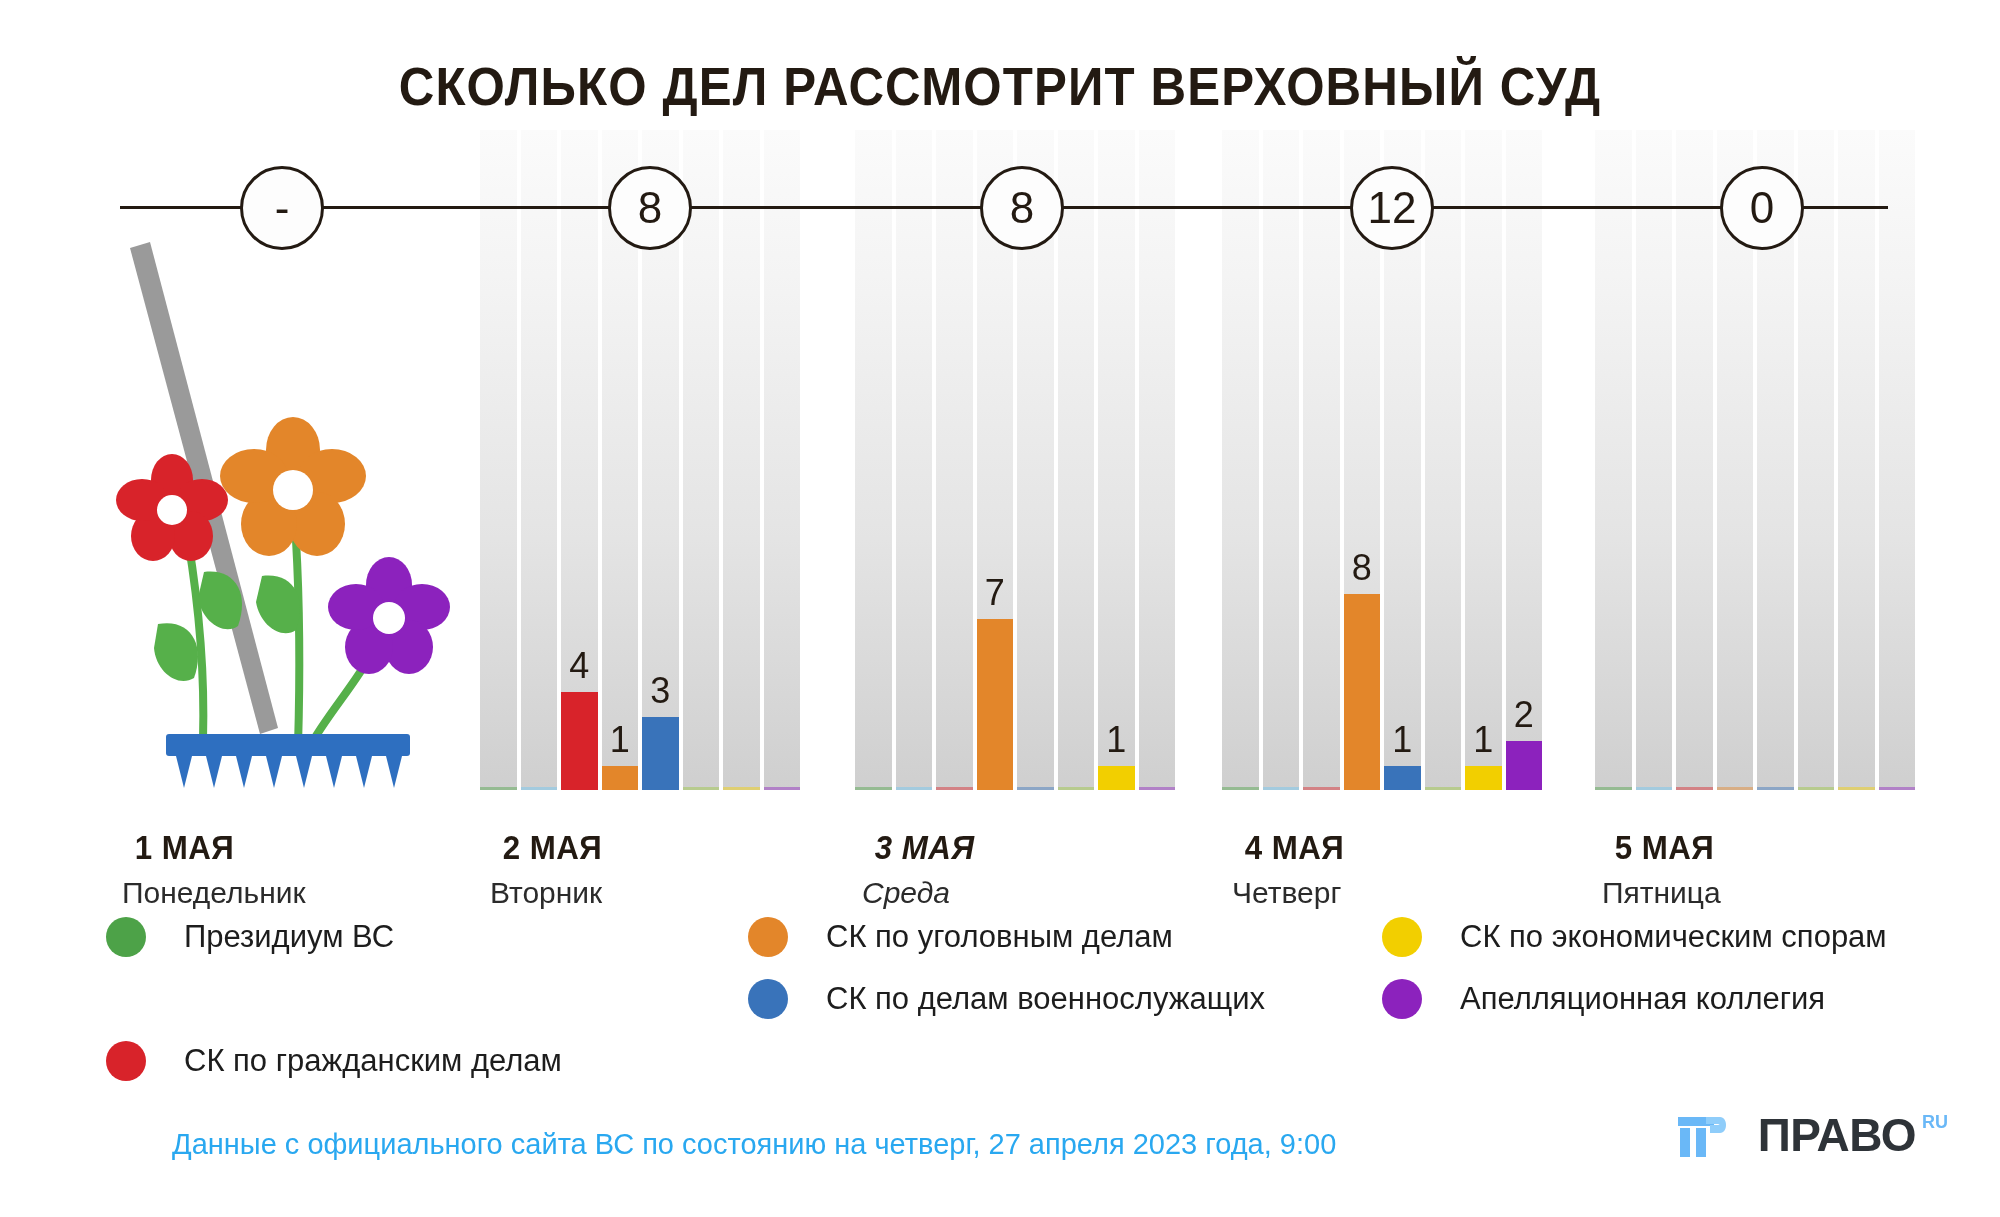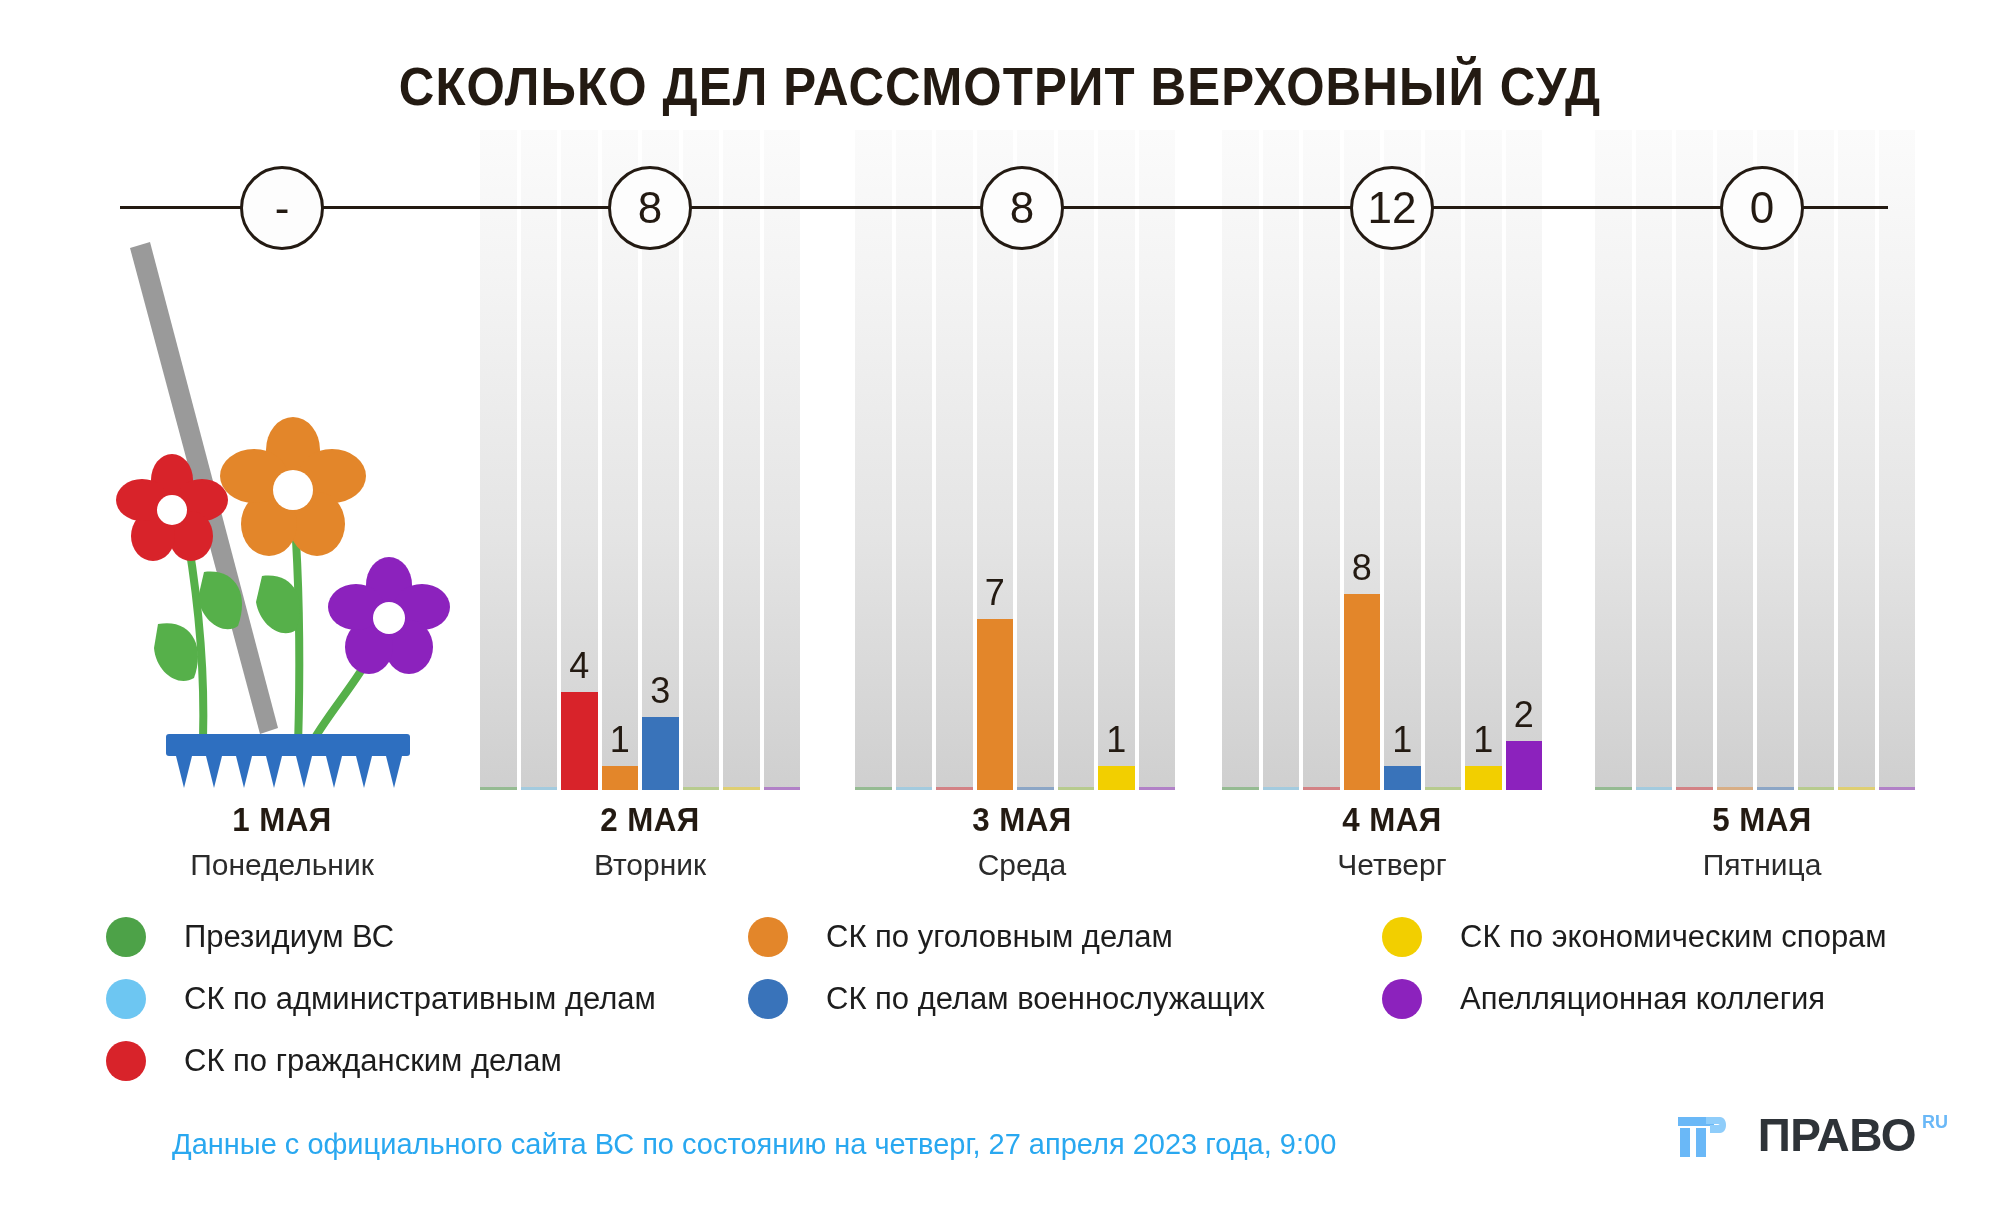--- a/index.html
+++ b/index.html
@@ -112,22 +112,21 @@
     justify-content: center;
     font-size: 44px;
     font-weight: 400;
     color: #231a12;
     box-sizing: border-box;
   }
 
   
   .day-label {
     position: absolute;
-    text-align: center;
-    top: 800px;
+    top: 828px;
   }
   .day-label .d-main {
     font-family: "Liberation Sans Narrow", "Liberation Sans", sans-serif;
     font-size: 34px;
     font-weight: bold;
     letter-spacing: 0.5px;
     color: #231a12;
     transform: scaleX(0.92);
   }
   .day-label .d-sub {
@@ -423,42 +422,38 @@
 
 <div id="day-labels">
     <div class="day-label" style="left: 122px; width: 320px;">
       <div class="d-main">1 МАЯ</div>
       <div class="d-sub">Понедельник</div>
     </div>
     <div class="day-label" style="left: 490px; width: 320px;">
       <div class="d-main">2 МАЯ</div>
       <div class="d-sub">Вторник</div>
     </div>
-    <div class="day-label" style="left: 862px; width: 320px;">
+    <div class="day-label" style="left: 862px; width: 320px; font-style: italic;">
       <div class="d-main">3 МАЯ</div>
       <div class="d-sub">Среда</div>
     </div>
     <div class="day-label" style="left: 1232px; width: 320px;">
       <div class="d-main">4 МАЯ</div>
       <div class="d-sub">Четверг</div>
     </div>
     <div class="day-label" style="left: 1602px; width: 320px;">
       <div class="d-main">5 МАЯ</div>
       <div class="d-sub">Пятница</div>
     </div>
   </div>
 
 <div class="legend" id="legend">
     <div class="legend-item" style="left: 106px; top: 0px;">
       <span class="legend-dot" style="background: rgb(77, 162, 72);"></span>
       <span class="legend-text">Президиум ВС</span>
-    </div>
-    <div class="legend-item" style="left: 106px; top: 62px;">
-      <span class="legend-dot" style="background: rgb(109, 198, 242);"></span>
-      <span class="legend-text">СК по административным делам</span>
     </div>
     <div class="legend-item" style="left: 748px; top: 0px;">
       <span class="legend-dot" style="background: rgb(227, 134, 42);"></span>
       <span class="legend-text">СК по уголовным делам</span>
     </div>
     <div class="legend-item" style="left: 106px; top: 124px;">
       <span class="legend-dot" style="background: rgb(216, 35, 42);"></span>
       <span class="legend-text">СК по гражданским делам</span>
     </div>
     <div class="legend-item" style="left: 748px; top: 62px;">

